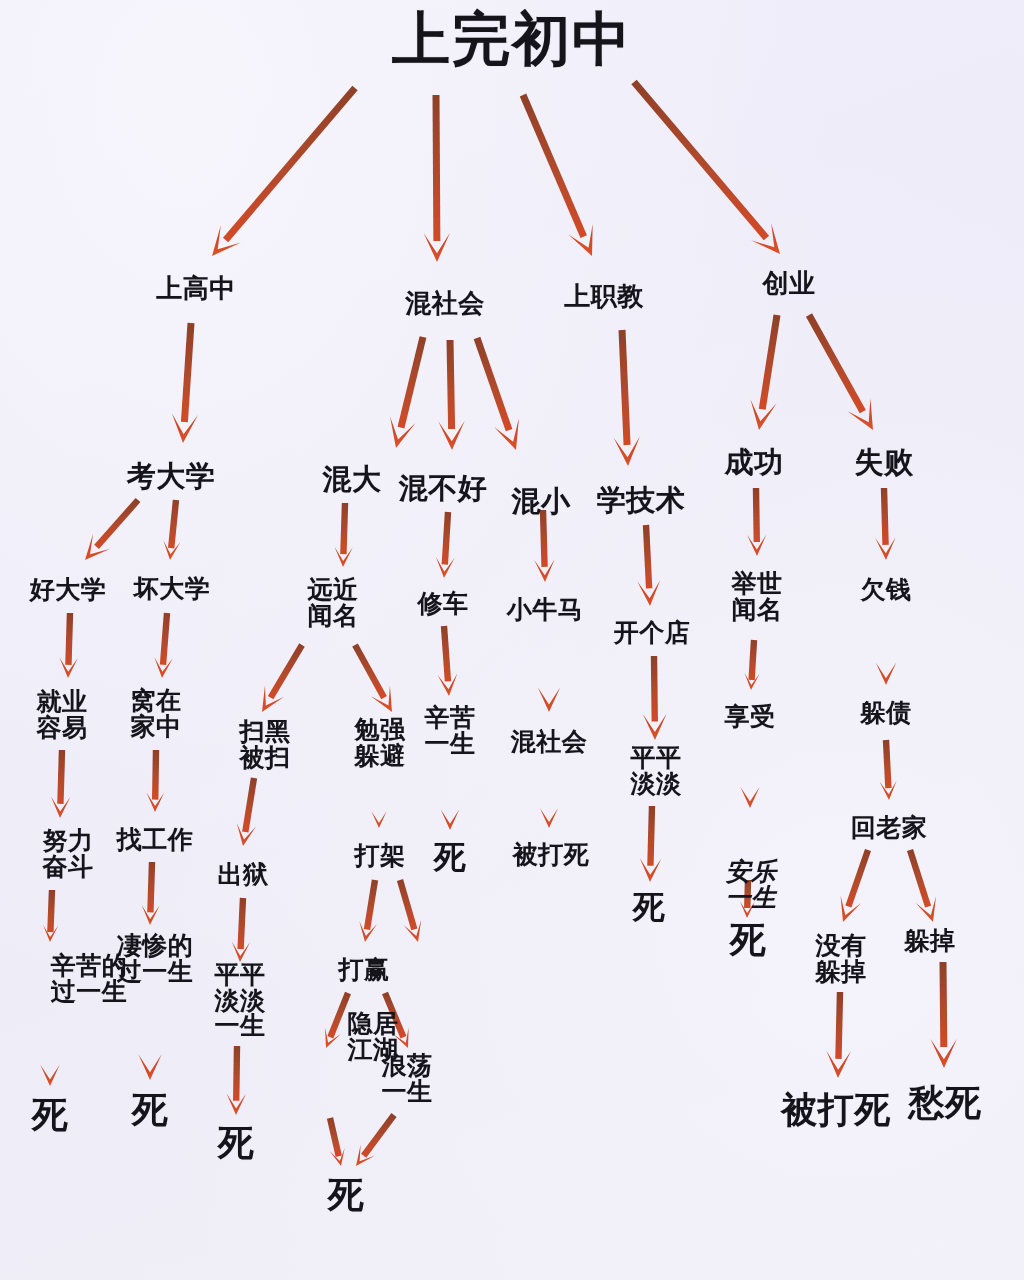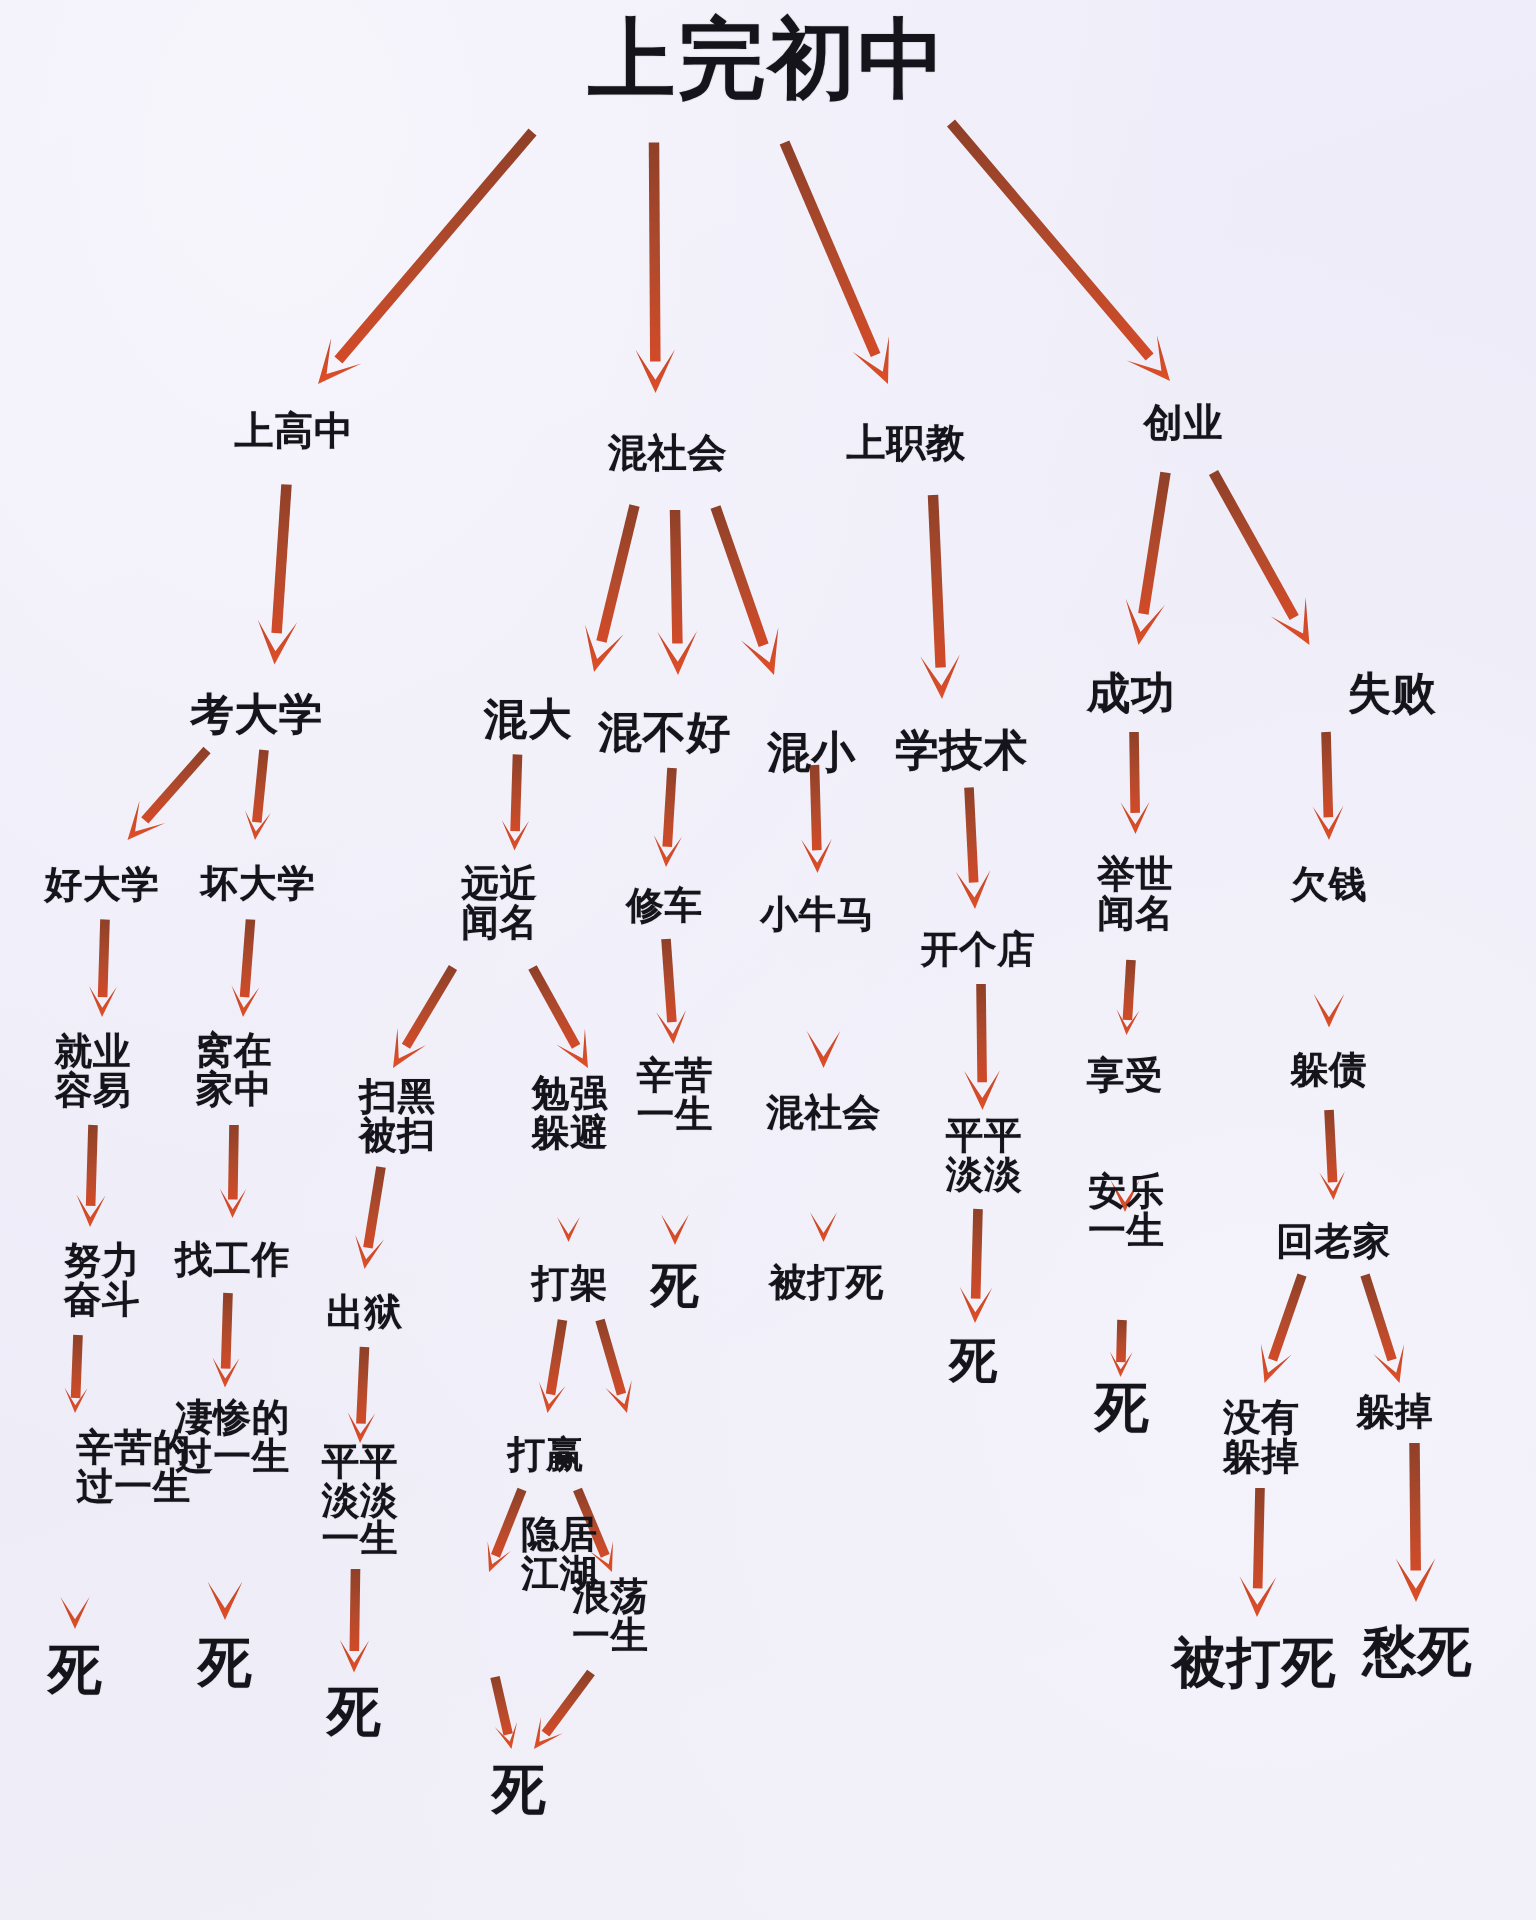--- a/index.html
+++ b/index.html
@@ -289,21 +289,21 @@
       <div class="node lv2" style="left: 196px; top: 288px;">上高中</div>
       <div class="node lv2" style="left: 445px; top: 303px;">混社会</div>
       <div class="node lv2" style="left: 604px; top: 296px;">上职教</div>
       <div class="node lv2" style="left: 789px; top: 283px;">创业</div>
       <div class="node lv3" style="left: 171px; top: 477px;">考大学</div>
       <div class="node lv3" style="left: 352px; top: 480px;">混大</div>
       <div class="node lv3" style="left: 443px; top: 489px;">混不好</div>
       <div class="node lv3" style="left: 541px; top: 487px; margin-top: 15px;">混小</div>
       <div class="node lv3" style="left: 641px; top: 501px;">学技术</div>
       <div class="node lv3" style="left: 754px; top: 463px;">成功</div>
-      <div class="node lv3" style="left: 928px; top: 463px;">失败</div>
+      <div class="node lv3" style="left: 884px; top: 463px;">失败</div>
       <div class="node lv4" style="left: 68px; top: 590px;">好大学</div>
       <div class="node lv4" style="left: 172px; top: 589px;">坏大学</div>
       <div class="node lv4" style="left: 333px; top: 602px;">远近
 闻名</div>
       <div class="node lv4" style="left: 443px; top: 604px;">修车</div>
       <div class="node lv4" style="left: 545px; top: 610px;">小牛马</div>
       <div class="node lv4" style="left: 652px; top: 633px;">开个店</div>
       <div class="node lv4" style="left: 757px; top: 596px;">举世
 闻名</div>
       <div class="node lv4" style="left: 886px; top: 590px;">欠钱</div>
@@ -323,21 +323,21 @@
       <div class="node lv5" style="left: 750px; top: 717px;">享受</div>
       <div class="node lv5" style="left: 886px; top: 713px;">躲债</div>
       <div class="node lv6" style="left: 68px; top: 853px;">努力
 奋斗</div>
       <div class="node lv6" style="left: 155px; top: 840px;">找工作</div>
       <div class="node lv6" style="left: 243px; top: 875px;">出狱</div>
       <div class="node lv6" style="left: 380px; top: 856px;">打架</div>
       <div class="node term" style="left: 450px; top: 857px;">死</div>
       <div class="node lv6" style="left: 551px; top: 855px;">被打死</div>
       <div class="node term" style="left: 649px; top: 907px;">死</div>
-      <div class="node lv6" style="left: 751px; top: 807px;">安乐
+      <div class="node lv6" style="left: 751px; top: 884px; font-style: italic;">安乐
 一生</div>
       <div class="node lv6" style="left: 889px; top: 828px;">回老家</div>
       <div class="node lv7" style="left: 57px; top: 978px; margin-left: 32px;">辛苦的
 过一生</div>
       <div class="node lv7" style="left: 155px; top: 958px;">凄惨的
 过一生</div>
       <div class="node lv7" style="left: 240px; top: 1000px;">平平
 淡淡
 一生</div>
       <div class="node lv7" style="left: 364px; top: 970px;">打赢</div>

